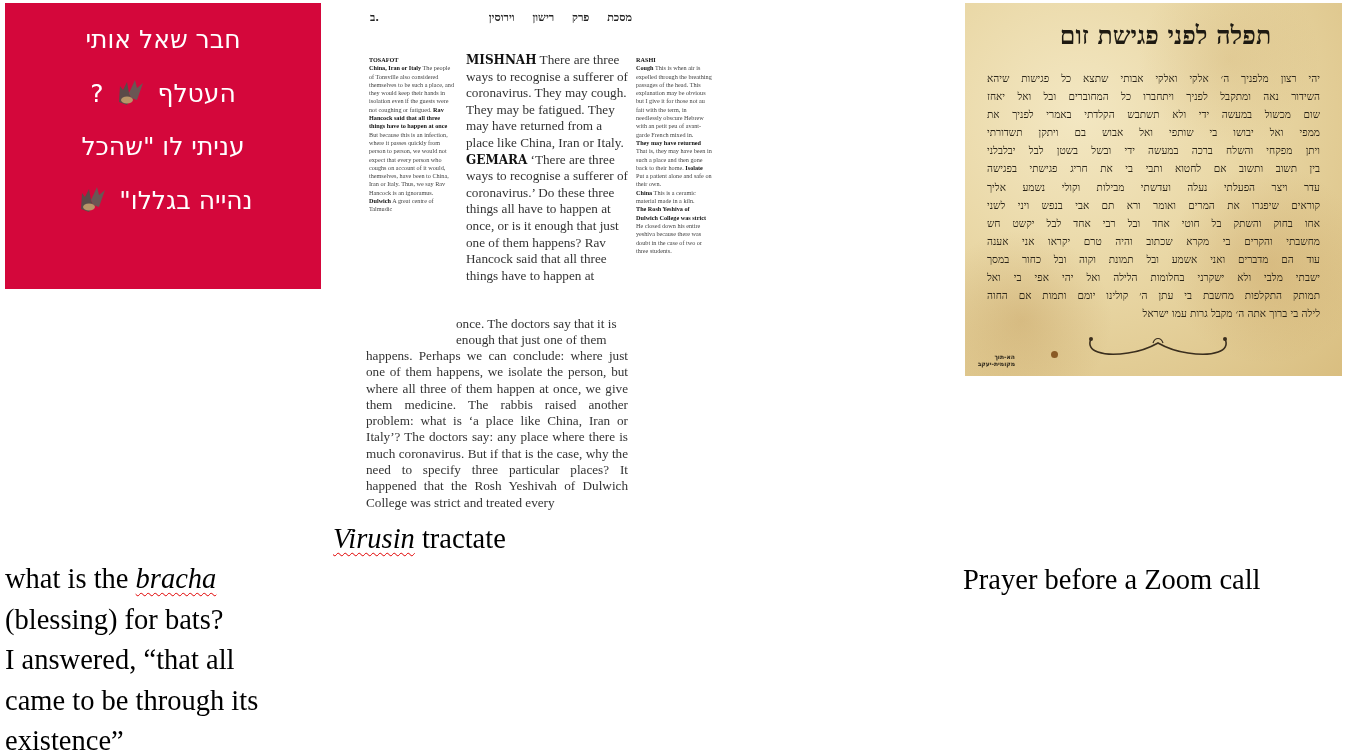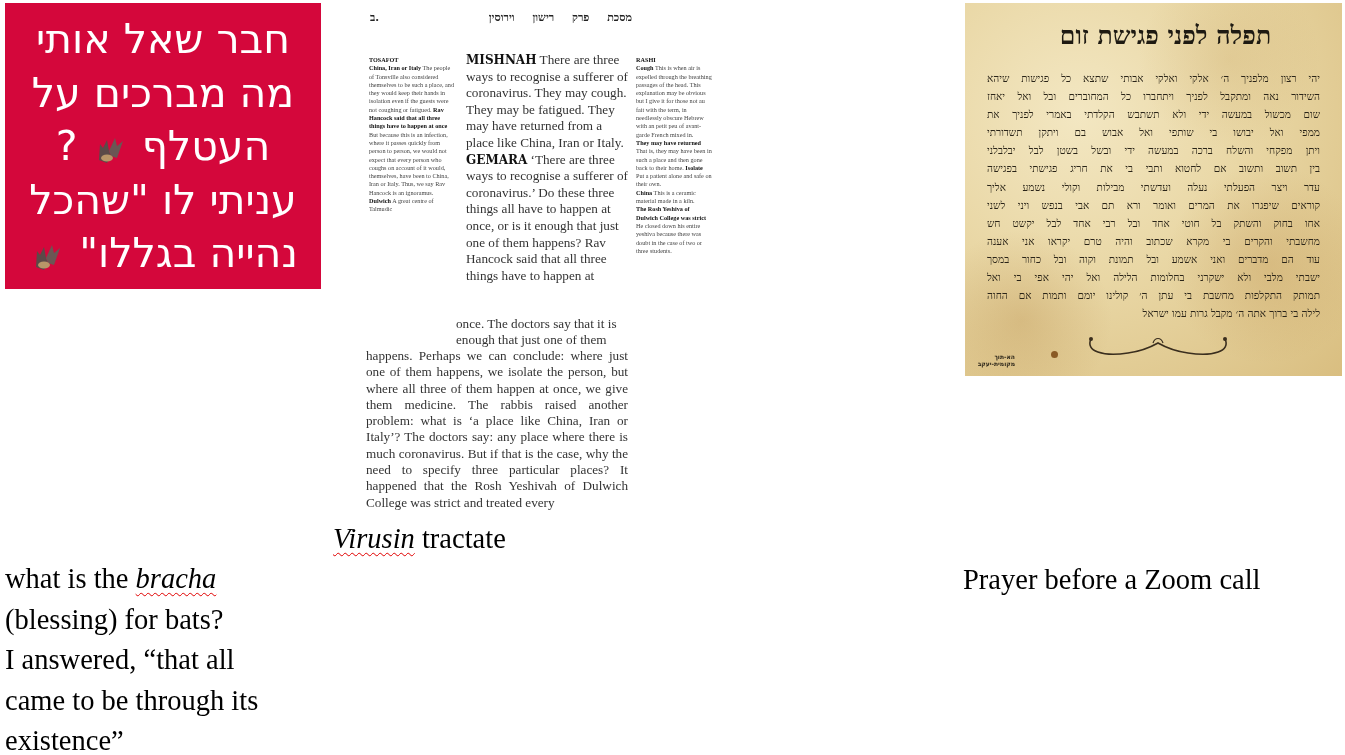--- a/index.html
+++ b/index.html
@@ -1,21 +1,21 @@
 <!DOCTYPE html>
 <html><head>
 <meta charset="utf-8">
 <style>
   html, body { margin: 0; padding: 0; background: #ffffff; }
   body { width: 1345px; height: 755px; position: relative; overflow: hidden; font-family: "Liberation Serif", serif; color: #000; }
 
   
   .red-card { position: absolute; left: 5px; top: 3px; width: 316px; height: 286px; background: #d4073b; color: #fff;
     font-family: "DejaVu Sans", sans-serif; direction: rtl; text-align: center; box-sizing: border-box; padding-top: 10px; }
-  .red-card .line { font-size: 41px; line-height: 53.5px; white-space: nowrap; }
+  .red-card .line { font-size: 25px; line-height: 53.5px; white-space: nowrap; }
   .bat { display: inline-block; width: 30px; height: 28px; vertical-align: -4px; margin: 0 4px; }
 
   
   .tractate { position: absolute; left: 366px; top: 5px; width: 348px; height: 505px; background: #fff; overflow: hidden; }
   .tr-header { position: absolute; top: 6px; left: 0; width: 100%; font-family: "DejaVu Serif", serif; font-size: 11px; font-weight: bold; color: #222; }
   .tr-header .page { position: absolute; left: 4px; }
   .tr-header .heb { position: absolute; right: 82px; direction: rtl; word-spacing: 14px; }
   .tr-title { position: absolute; top: 26px; left: 0; width: 100%; text-align: center; font-family: "DejaVu Serif", serif; font-weight: bold; font-size: 19px; letter-spacing: 0.2px; color: #111; }
   .col-small { position: absolute; font-family: "Liberation Serif", serif; font-size: 6.2px; line-height: 8.3px; color: #444; }
   .col-small b { color: #111; }
@@ -45,21 +45,20 @@
   .cap1 { left: 5px; top: 519px; width: 330px; }
   .cap2 { left: 333px; top: 519px; }
   .cap3 { left: 963px; top: 519px; margin-top: 41px; }
   .spell { font-style: italic; text-decoration: underline wavy #e00000; text-decoration-thickness: 1px; text-underline-offset: 4px; }
 </style>
 </head>
 <body>
 
 <div class="red-card">
   <div class="line">חבר שאל אותי</div>
-  <div class="line">מה מברכים על</div>
   <div class="line">
     <span>העטלף</span>
     <svg class="bat" viewBox="0 0 30 28">
       <path d="M4 24 L12 27 L16 20 L14 15 L12 4 L8 12 L5 8 Z" fill="#5a4a48"></path>
       <path d="M14 15 L20 2 L22 10 L28 5 L22 22 L16 20 Z" fill="#6b5654"></path>
       <ellipse cx="12" cy="22" rx="6" ry="3.5" fill="#b89668"></ellipse>
     </svg>
     <span>?</span>
   </div>
   <div class="line">עניתי לו "שהכל</div>

